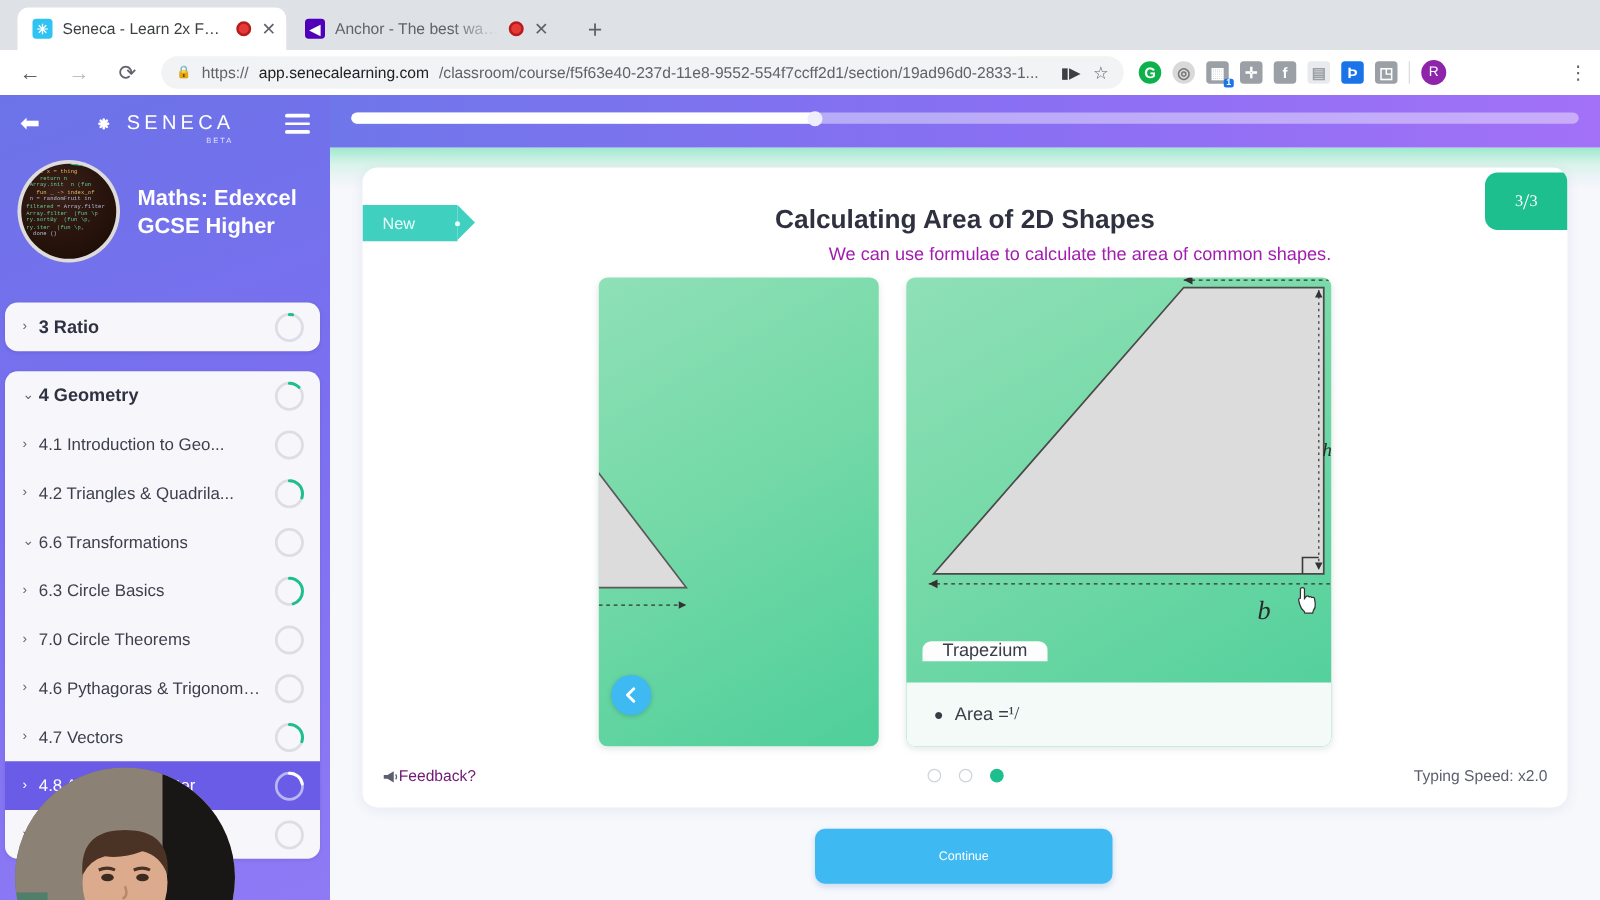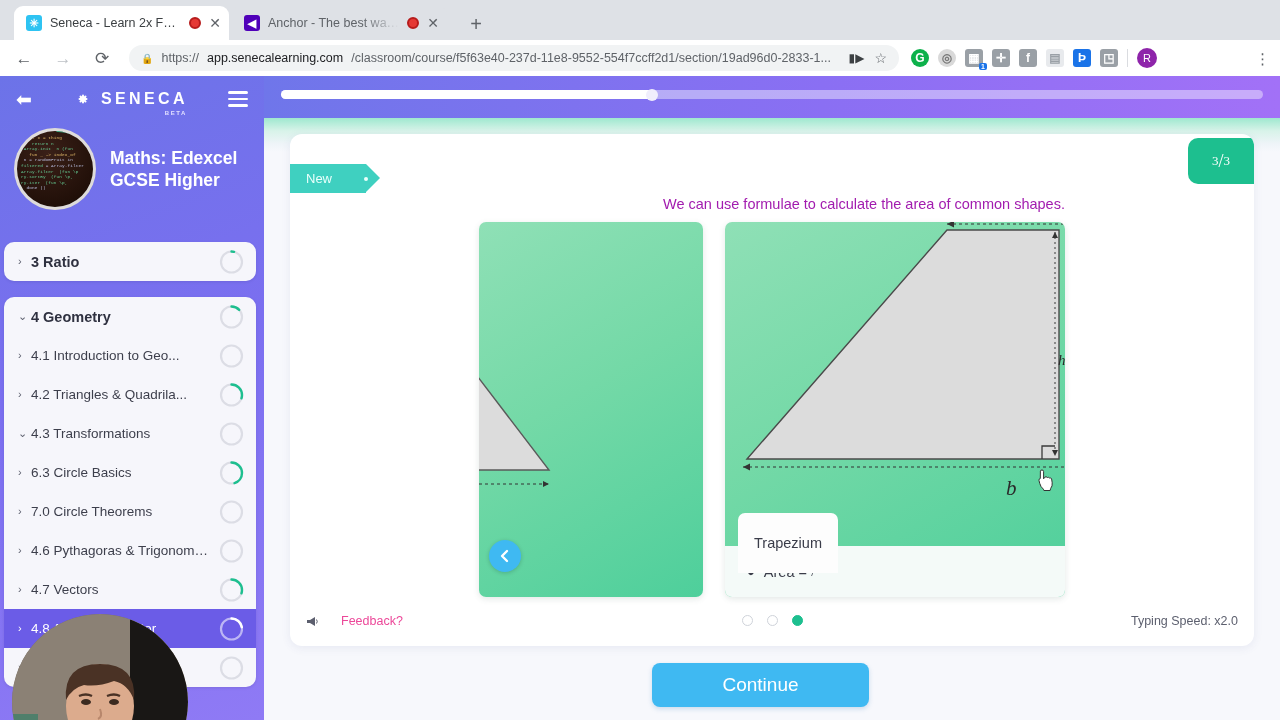--- a/index.html
+++ b/index.html
@@ -107,21 +107,21 @@
     height: 46px; display: flex; align-items: center; padding: 0 16px; gap: 10px;
   }
   .back-arrow { color: #fff; font-size: 19px; line-height: 1; }
   .logo-wrap { flex: 1 1 auto; display: flex; align-items: center; justify-content: center; gap: 7px; }
   .logo-star { width: 22px; height: 22px; position: relative; }
   .logo-star span {
     position: absolute; left: 50%; top: 50%; width: 2px; height: 9px;
     background: #fff; border-radius: 1px; transform-origin: 50% 50%;
   }
   .logo-text {
-    color: #fff; font-size: 16px; letter-spacing: 3.4px; font-weight: 700;
+    color: #fff; font-size: 16px; letter-spacing: 3.4px; font-weight: 400;
     position: relative; line-height: 1;
   }
   .logo-beta {
     position: absolute; right: 1px; bottom: -9px; font-size: 6px; letter-spacing: 1.6px;
     color: #e3e0ff;
   }
   .hamburger { width: 20px; display: flex; flex-direction: column; gap: 4px; }
   .hamburger i { display: block; height: 2.6px; background: #fff; border-radius: 2px; }
 
   .course-head { display: flex; align-items: center; padding: 6px 14px 14px 14px; gap: 14px; }
@@ -245,57 +245,57 @@
   .shape-card svg { position: absolute; top: 0; left: 0; }
   .nav-prev {
     position: absolute; top: 318px; left: 199px; width: 32px; height: 32px;
     border-radius: 50%; background: #3fb9f2; color: #fff;
     display: flex; align-items: center; justify-content: center;
     font-size: 15px; z-index: 4; box-shadow: 0 1px 4px rgba(0,0,0,.18); line-height: 1;
   }
 
   .shape-label {
     position: absolute; left: 13px; top: 291px; background: #fdfdfd;
-    border-radius: 7px 7px 0 0; padding: 22px 16px;
+    border-radius: 7px 7px 0 0; padding: 0 16px;
     font-size: 14.5px; color: #3a3c49; z-index: 3;
   }
   .shape-body {
     position: absolute; left: 0; top: 324px; width: 340px; height: 51px;
     background: #f4faf8; z-index: 2;
     display: flex; align-items: center; padding-left: 22px;
     font-size: 14.5px; color: #3a3c49;
   }
   .shape-body .bullet { margin-right: 9px; font-size: 13px; }
   .frac { font-family: "Liberation Serif", serif; }
 
   .cursor-hand {
     position: absolute; left: 1036px; top: 392px; z-index: 9; pointer-events: none;
   }
 
   .card-foot {
     position: absolute; bottom: 0; left: 0; width: 964px; height: 44px;
   }
   .feedback {
-    position: absolute; left: 16px; top: 12px; display: flex; align-items: center; gap: 22px;
-    font-size: 12.5px; color: #ec4899;
+    position: absolute; left: 16px; top: 12px; display: flex; align-items: center; gap: 0;
+    font-size: 12.5px; color: #701a75;
   }
   .dots {
     position: absolute; left: 0; top: 13px; width: 964px;
     display: flex; justify-content: center; gap: 14px;
   }
   .pdot { width: 11px; height: 11px; border-radius: 50%; border: 1.4px solid #cfd3da; }
   .pdot.on { background: #1dbf8f; border-color: #1dbf8f; }
   .typing-speed {
     position: absolute; right: 16px; top: 12px; font-size: 12.5px; color: #5c5f6e;
   }
 
   .continue-btn {
-    position: absolute; top: 587px; left: 388px; width: 217px; height: 44px;
+    position: absolute; top: 587px; left: 388px; width: 238px; height: 44px;
     background: #3fb9f2; border-radius: 8px; border: none;
-    color: #fff; font-size: 19px; font-family: "Liberation Sans", sans-serif;
+    color: #fff; font-size: 10px; font-family: "Liberation Sans", sans-serif;
     box-shadow: 0 2px 5px rgba(40,120,180,.22);
     text-align: center;
   }
 
   
   .webcam {
     position: absolute; left: 12px; top: 538px; width: 176px; height: 176px;
     border-radius: 50%; overflow: hidden; z-index: 30;
     background: #7d7367;
   }
@@ -430,21 +430,21 @@
             <div class="row">
               <span class="chev">›</span>
               <span class="rlabel">4.2 Triangles &amp; Quadrila...</span>
               <svg class="ring" width="25" height="25" viewBox="0 0 25 25">
                 <circle cx="12.5" cy="12.5" r="10.5" fill="none" stroke="#dcdde5" stroke-width="2.2"></circle>
                 <circle cx="12.5" cy="12.5" r="10.5" fill="none" stroke="#1dbf8f" stroke-width="2.4" stroke-linecap="round" stroke-dasharray="19.79 65.97" transform="rotate(-90 12.5 12.5)"></circle>
               </svg>
             </div>
             <div class="row">
               <span class="chev">⌄</span>
-              <span class="rlabel">4.3 Transformations</span>
+              <span class="rlabel">6.6 Transformations</span>
               <svg class="ring" width="25" height="25" viewBox="0 0 25 25">
                 <circle cx="12.5" cy="12.5" r="10.5" fill="none" stroke="#dcdde5" stroke-width="2.2"></circle>
               </svg>
             </div>
             <div class="row">
               <span class="chev">›</span>
               <span class="rlabel">6.3 Circle Basics</span>
               <svg class="ring" width="25" height="25" viewBox="0 0 25 25">
                 <circle cx="12.5" cy="12.5" r="10.5" fill="none" stroke="#dcdde5" stroke-width="2.2"></circle>
                 <circle cx="12.5" cy="12.5" r="10.5" fill="none" stroke="#1dbf8f" stroke-width="2.4" stroke-linecap="round" stroke-dasharray="29.69 65.97" transform="rotate(-90 12.5 12.5)"></circle>
@@ -507,20 +507,21 @@
           <span>New</span>
           <span class="dot"></span>
         </div>
 
         <div class="count-badge">
           <sup>3</sup>
             <span>/</span>
             <sub>3</sub>
         </div>
 
+        <div class="card-title">Calculating Area of 2D Shapes</div>
         <div class="card-sub">We can use formulae to calculate the area of common shapes.</div>
 
         <div class="shapes">
 
           <div class="shape-card left">
             <svg width="224" height="375" viewBox="0 0 224 375">
               <polygon points="-60,78 70,248 -60,248" fill="#dcdcdc" stroke="#5a5a5a" stroke-width="1.4"></polygon>
               <line x1="-60" y1="262" x2="70" y2="262" stroke="#333" stroke-width="1" stroke-dasharray="3,3"></line>
               <polygon points="70,262 64,259 64,265" fill="#333"></polygon>
             </svg>

